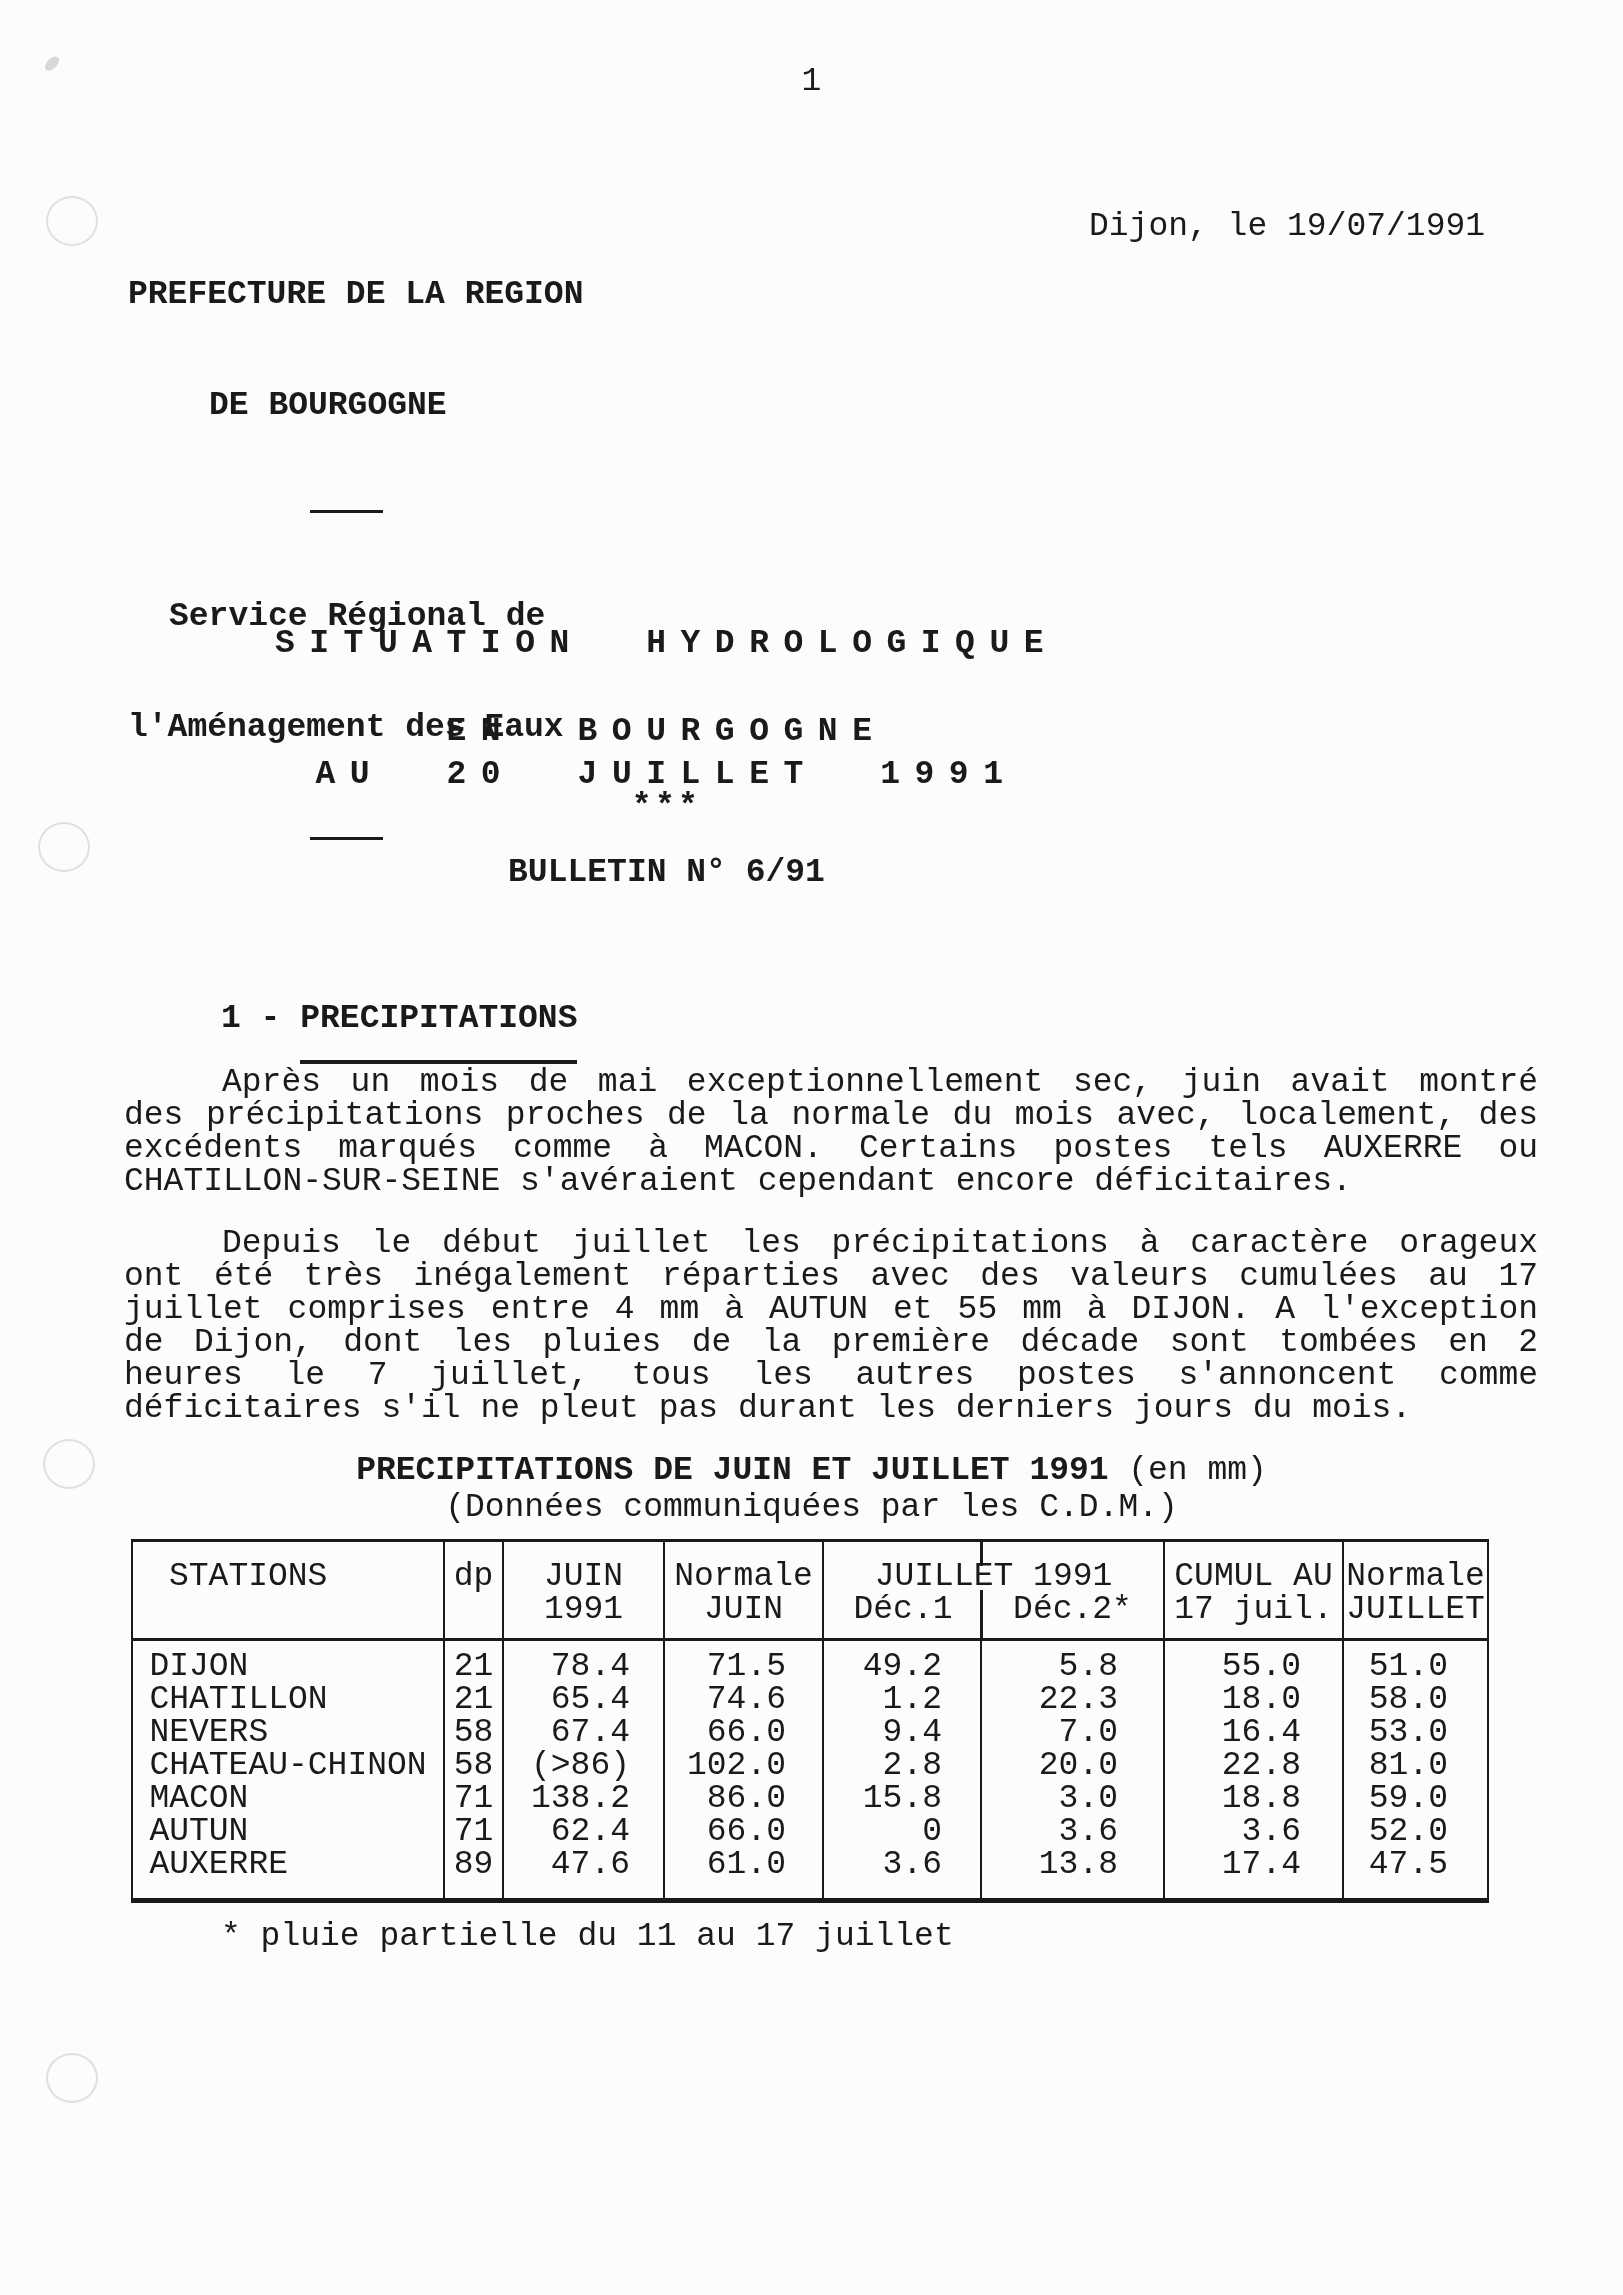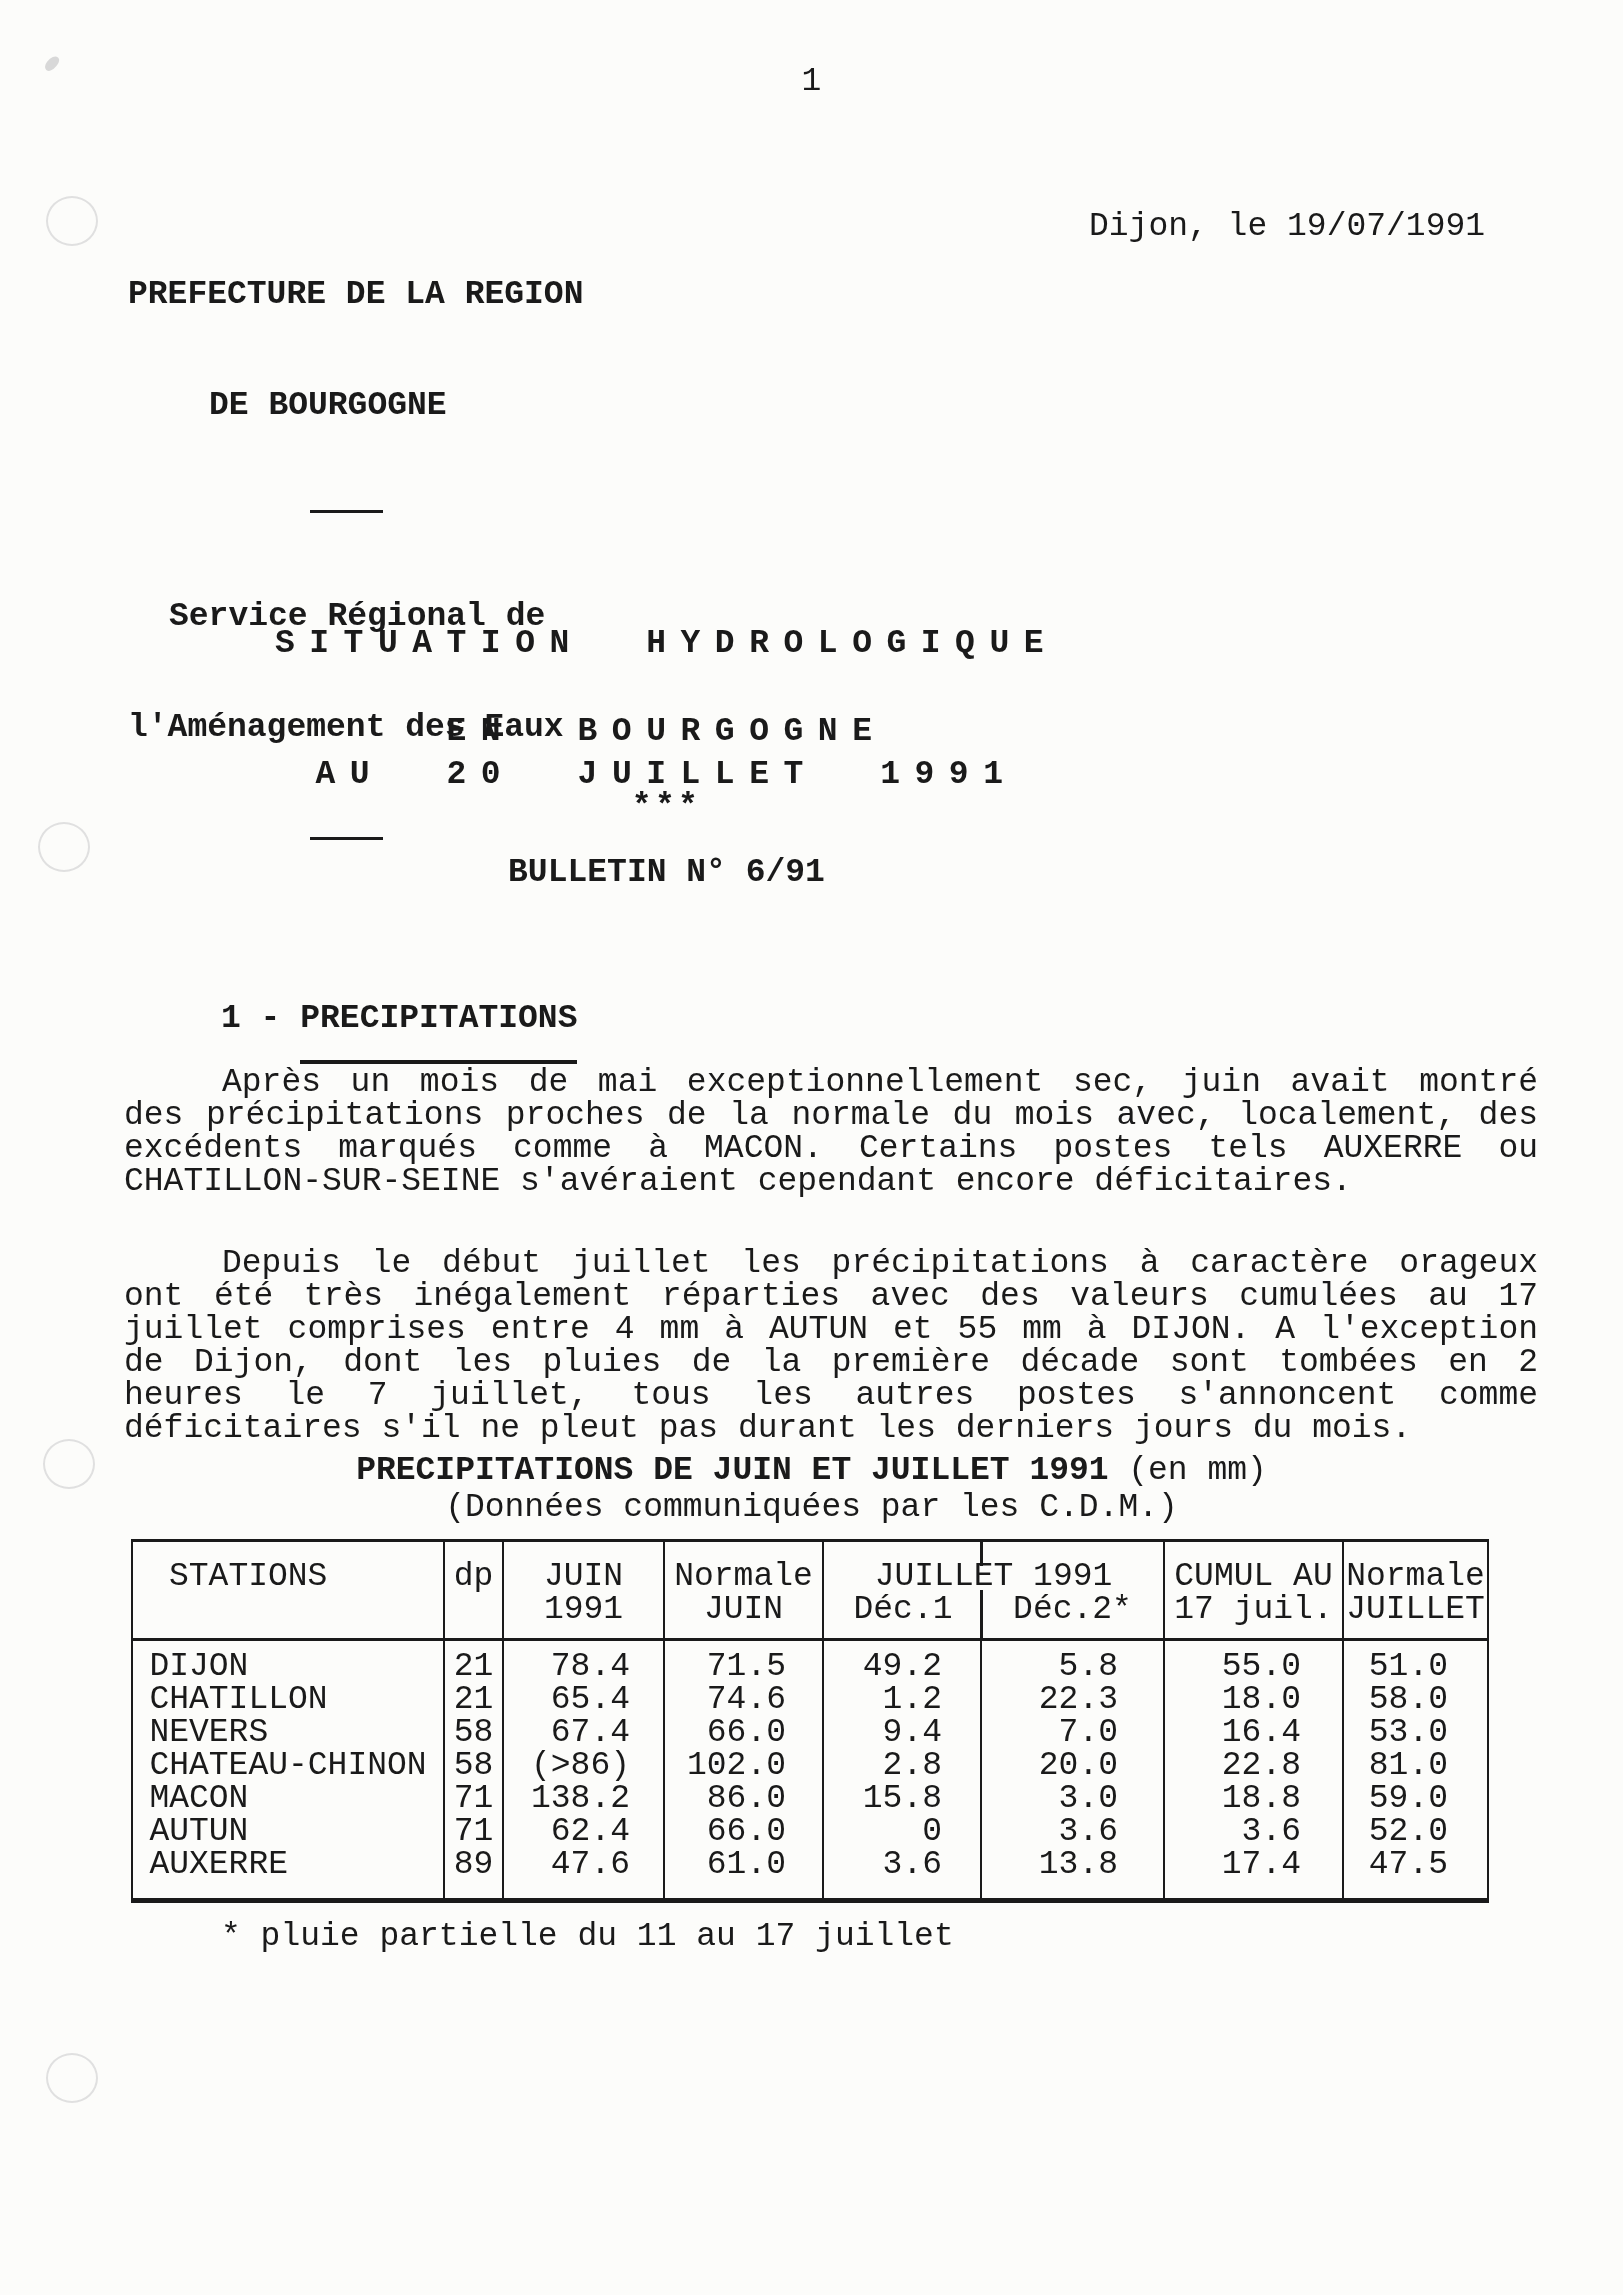--- a/index.html
+++ b/index.html
@@ -42,21 +42,21 @@
   .t-stars{top:765px;letter-spacing:0.1em;}
   .t-bulletin{top:831px;}
 
   
   .section-heading{position:absolute;left:221px;top:1000px;font-weight:bold;line-height:37px;}
   .section-underlined{border-bottom:4.6px solid #1a1a1a;padding-bottom:23px;}
 
   
   .para{position:absolute;left:124px;width:1414px;line-height:33px;}
   .para-1{top:1066px;}
-  .para-2{top:1227px;margin-top:20px;}
+  .para-2{top:1227px;}
   .tline{white-space:normal;}
   .tline.just{text-align:justify;text-align-last:justify;}
   .tline.indent{padding-left:98px;}
 
   
   .table-title{position:absolute;left:0;width:1623px;top:1452px;text-align:center;line-height:37px;}
   .tt-bold{font-weight:bold;}
   .tt-unit{margin-left:19.6px;}
 
   

